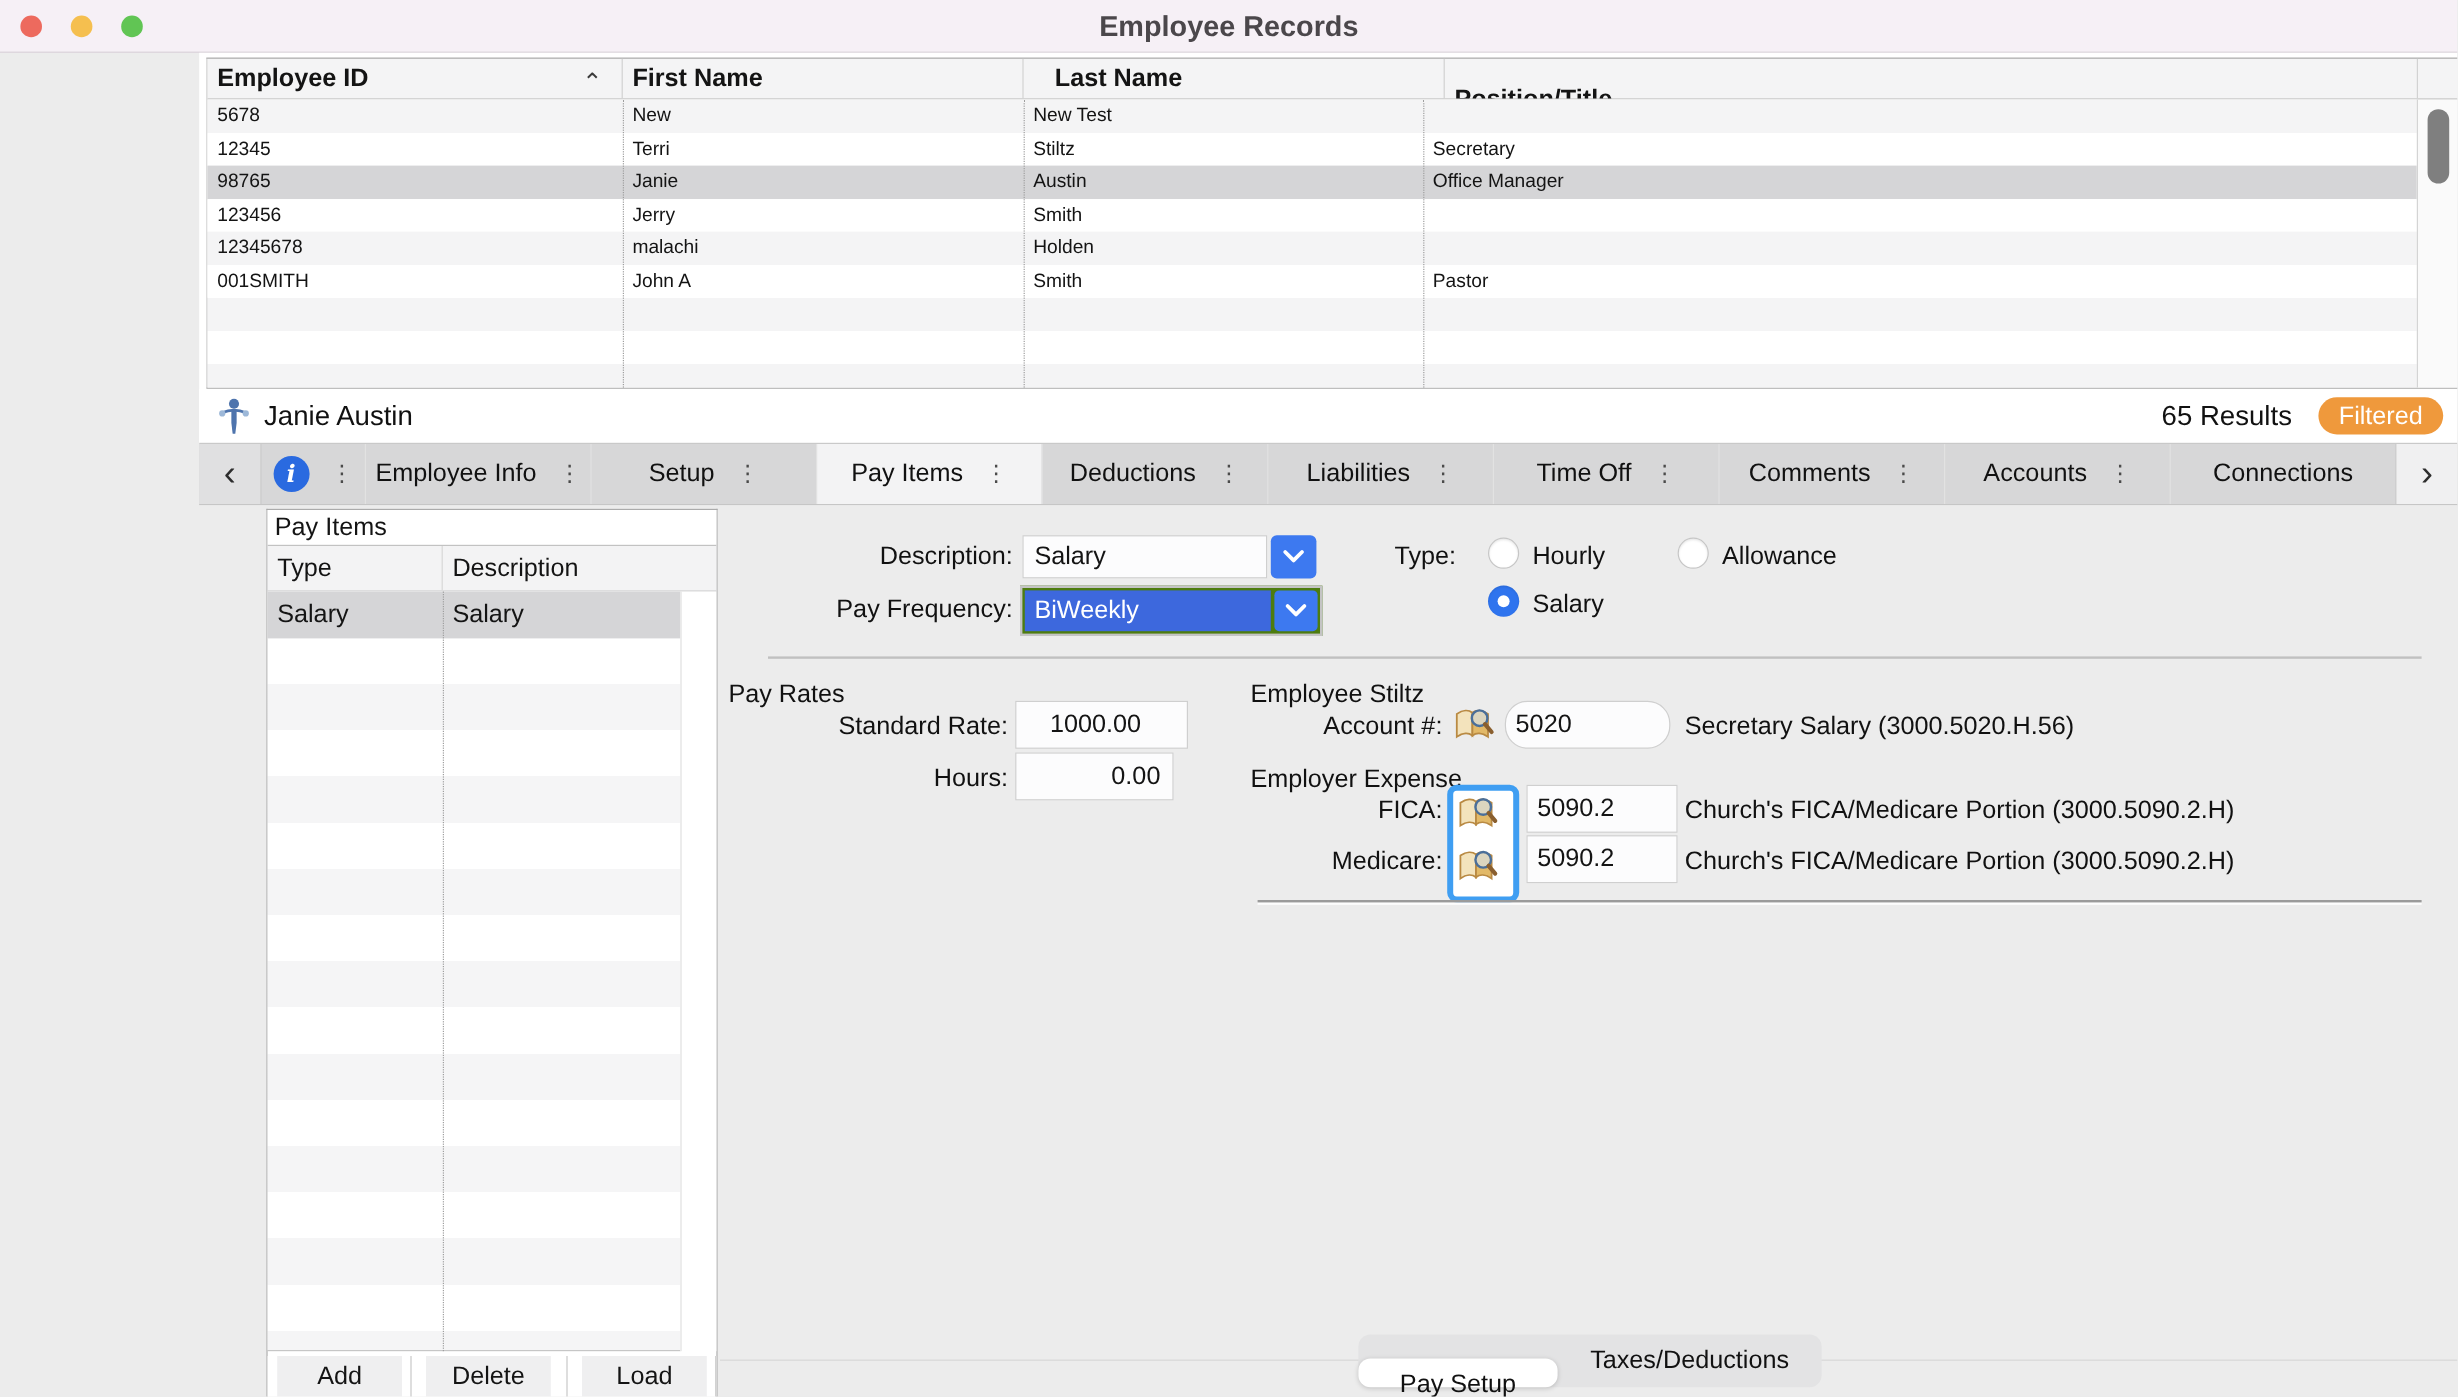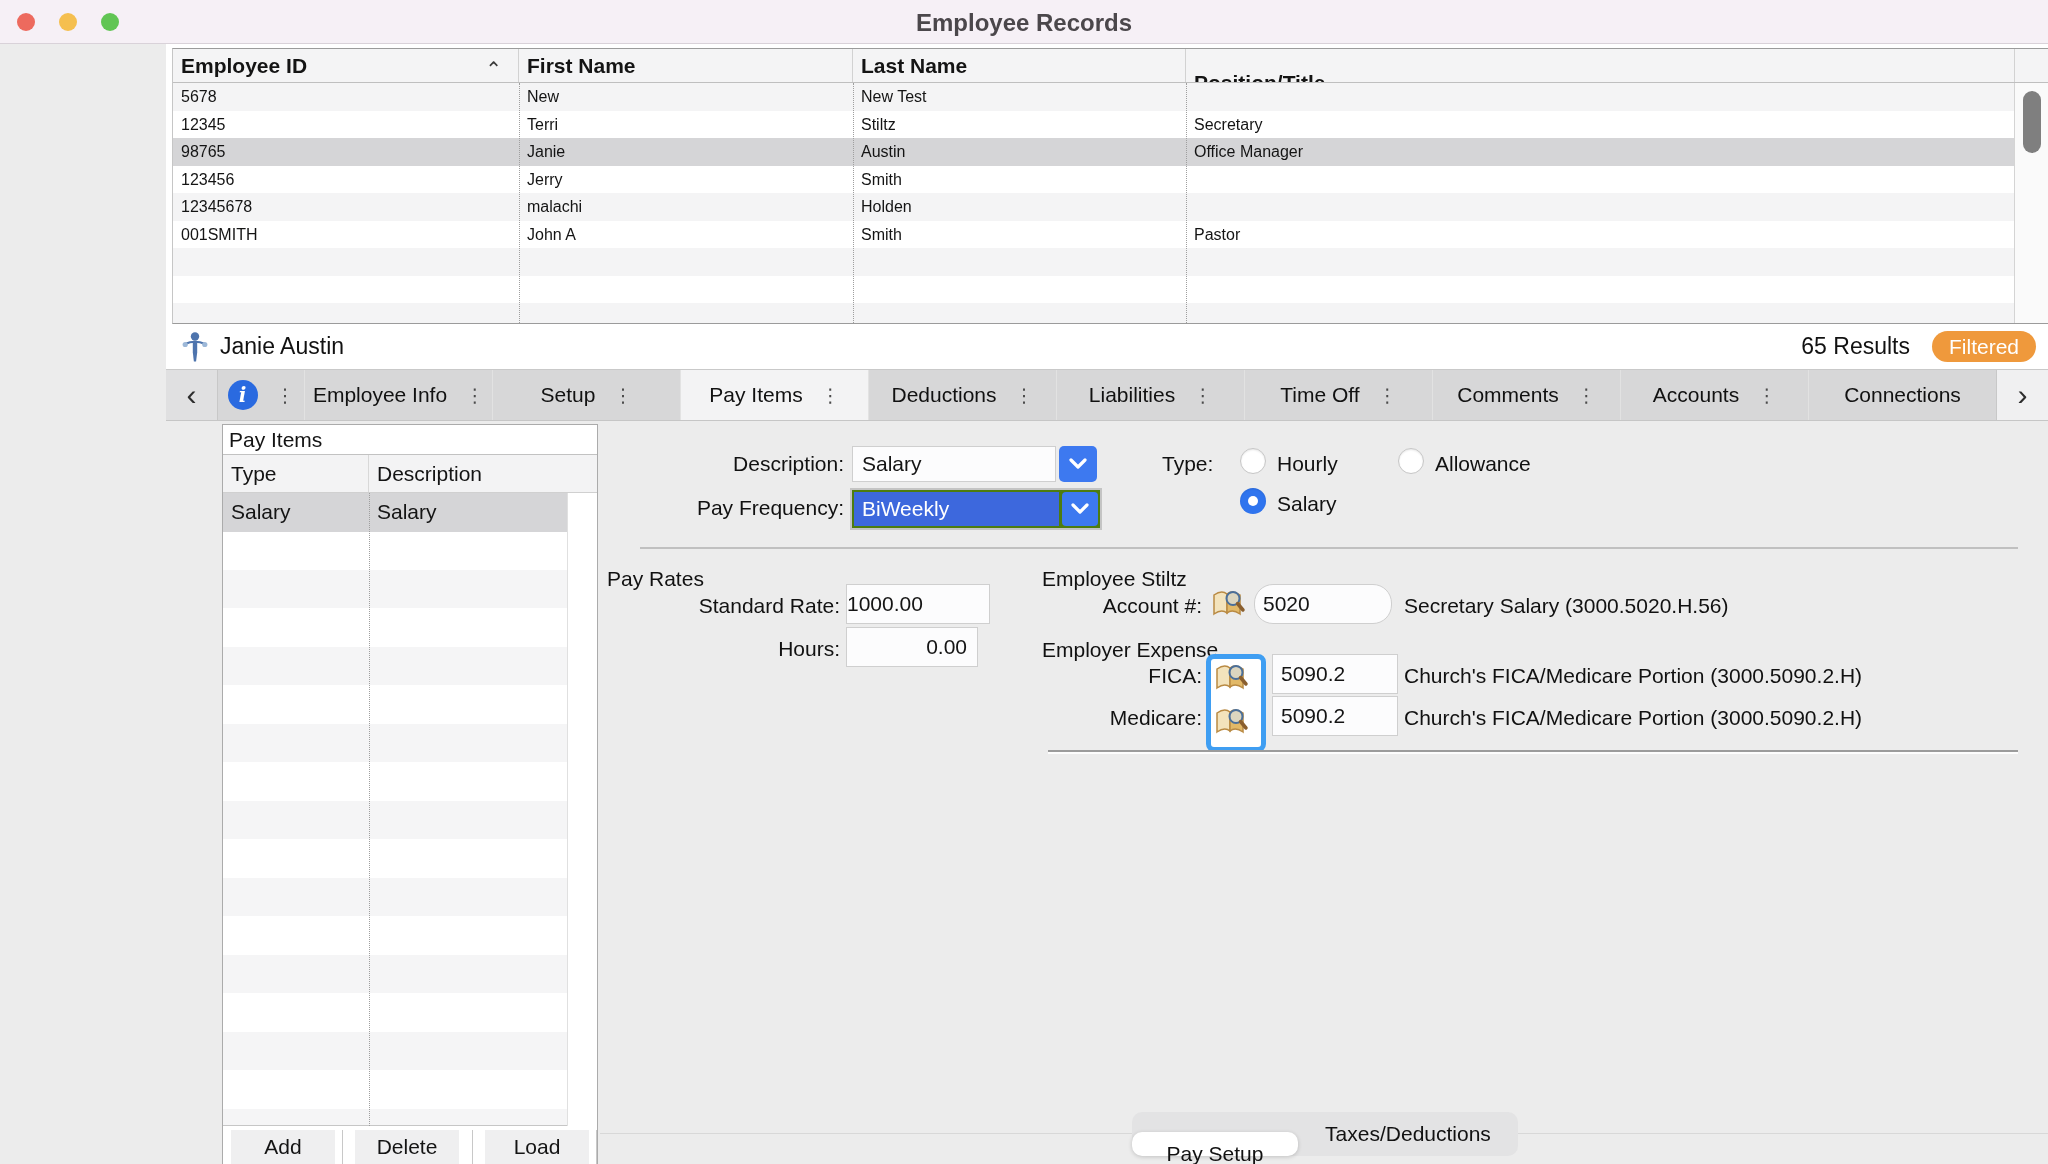--- a/index.html
+++ b/index.html
@@ -26,21 +26,21 @@
   .circle.red { background:#d7695d; }
   .circle.blue { background:#6fadde; }
   .side-label { font-size:21px; color:#1a1a1a; }
   .collapse-bar { position:absolute; left:0; bottom:0; width:166px; height:54px; border-top:2px solid #97a0b0; display:flex; align-items:center; padding-left:14px; gap:18px; background:#cbd0dc; }
 
   
   .emp-table { position:absolute; left:166px; top:44px; right:0; height:326px; background:#fff; }
   .etable { position:absolute; left:6px; top:4px; right:0; bottom:46px; border-top:1px solid #9b9b9b; border-bottom:1px solid #9b9b9b; border-left:1px solid #c6c6c6; background:#fff; }
   .ehead { position:absolute; left:0; right:0; top:0; height:34px; background:#f4f4f5; border-bottom:1px solid #bfbfbf; display:flex; }
   .hcell { font-size:21px; font-weight:bold; padding-left:8px; line-height:33px; white-space:nowrap; overflow:hidden; border-right:1px solid #d2d2d2; position:relative; }
-  .hc1 { width:346px; } .hc2 { width:334px; } .hc3 { width:333px; } .hc4 { flex:1; border-right:none;margin-top:17px; }
+  .hc1 { width:346px; } .hc2 { width:334px; } .hc3 { width:333px;margin-left:18px; } .hc4 { flex:1; border-right:none;margin-top:17px; }
   .hgut { width:34px; border-left:1px solid #d2d2d2; }
   .sort-caret { position:absolute; right:16px; top:4px; font-size:20px; font-weight:normal; color:#3a3a3a; }
   .ebody { position:absolute; left:0; right:34px; top:34px; bottom:0; background:repeating-linear-gradient(to bottom,#f4f4f5 0px 27.5px,#ffffff 27.5px 55px); }
   .trow { display:flex; height:27.5px; }
   .trow.odd { background:#f4f4f5; } .trow.even { background:#ffffff; } .trow.selected { background:#d5d5d7; }
   .tcell { font-size:16px; padding-left:8px; line-height:27.5px; white-space:nowrap; overflow:hidden; }
   .tc1 { width:346px; } .tc2 { width:334px; } .tc3 { width:333px; } .tc4 { flex:1; }
   .vline { position:absolute; top:34px; bottom:0; width:0; border-left:1px dotted #9e9e9e; }
   .vl1 { left:346px; } .vl2 { left:680px; } .vl3 { left:1013px; }
   .egutter { position:absolute; right:0; top:34px; bottom:0; width:34px; background:#fafafa; border-left:1px solid #d4d4d4; }
@@ -102,21 +102,21 @@
   .radio { position:absolute; width:26px; height:26px; border-radius:50%; background:#fff; border:1px solid #c6c6c6; box-shadow:inset 0 1px 2px rgba(0,0,0,0.10); }
   .radio.sel { background:#2f74ee; border:none; }
   .radio .dot { position:absolute; left:8px; top:8px; width:10px; height:10px; border-radius:50%; background:#fff; }
   .r-hourly { left:1240px; top:448px; } .l-hourly { left:1277px; top:452px; }
   .r-allow { left:1398px; top:448px; } .l-allow { left:1435px; top:452px; }
   .r-salary { left:1240px; top:488px; } .l-salary { left:1277px; top:492px; }
   .divider1 { position:absolute; left:640px; top:547px; width:1378px; height:2px; background:#c0c0c0; }
   .sec-title { position:absolute; font-size:21px; color:#111; white-space:nowrap; }
   .t-payrates { left:607px; top:567px; }
   .lbl-stdrate { left:600px; width:240px; top:594px; }
-  .in-stdrate { left:846px; top:584px; width:144px; height:40px; line-height:38px; text-align:left; padding-right:10px; }
+  .in-stdrate { left:846px; top:584px; width:144px; height:40px; line-height:38px; text-align:center; padding-right:10px; }
   .lbl-hours { left:600px; width:240px; top:637px; }
   .in-hours { left:846px; top:627px; width:132px; height:40px; line-height:38px; text-align:right; padding-right:10px; }
   .t-empexp { left:1042px; top:567px; }
   .lbl-acct { left:1000px; width:202px; top:594px; }
   .lookup { position:absolute; width:36px; height:34px; }
   .ic-acct { left:1210px; top:586px; }
   .in-acct { left:1254px; top:584px; width:138px; height:40px; line-height:38px; padding-left:8px;border-radius:19px; }
   .desc-txt { position:absolute; font-size:21px; color:#111; white-space:nowrap; }
   .d-acct { left:1404px; top:594px; }
   .t-emprexp { left:1042px; top:638px; }

